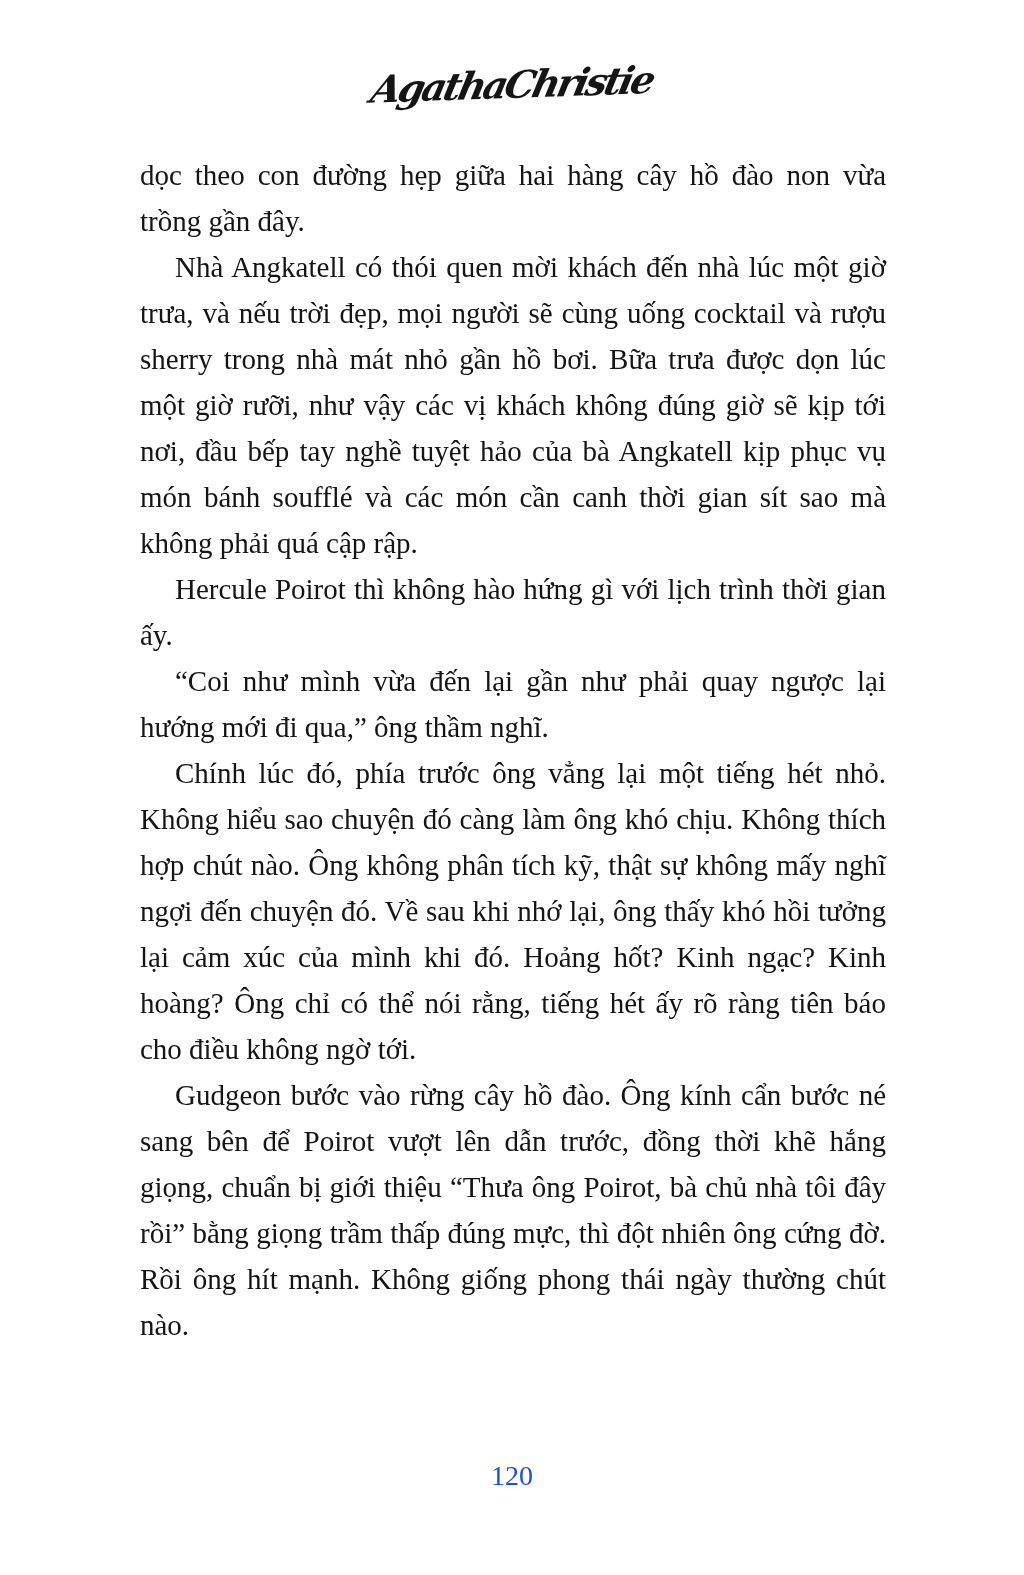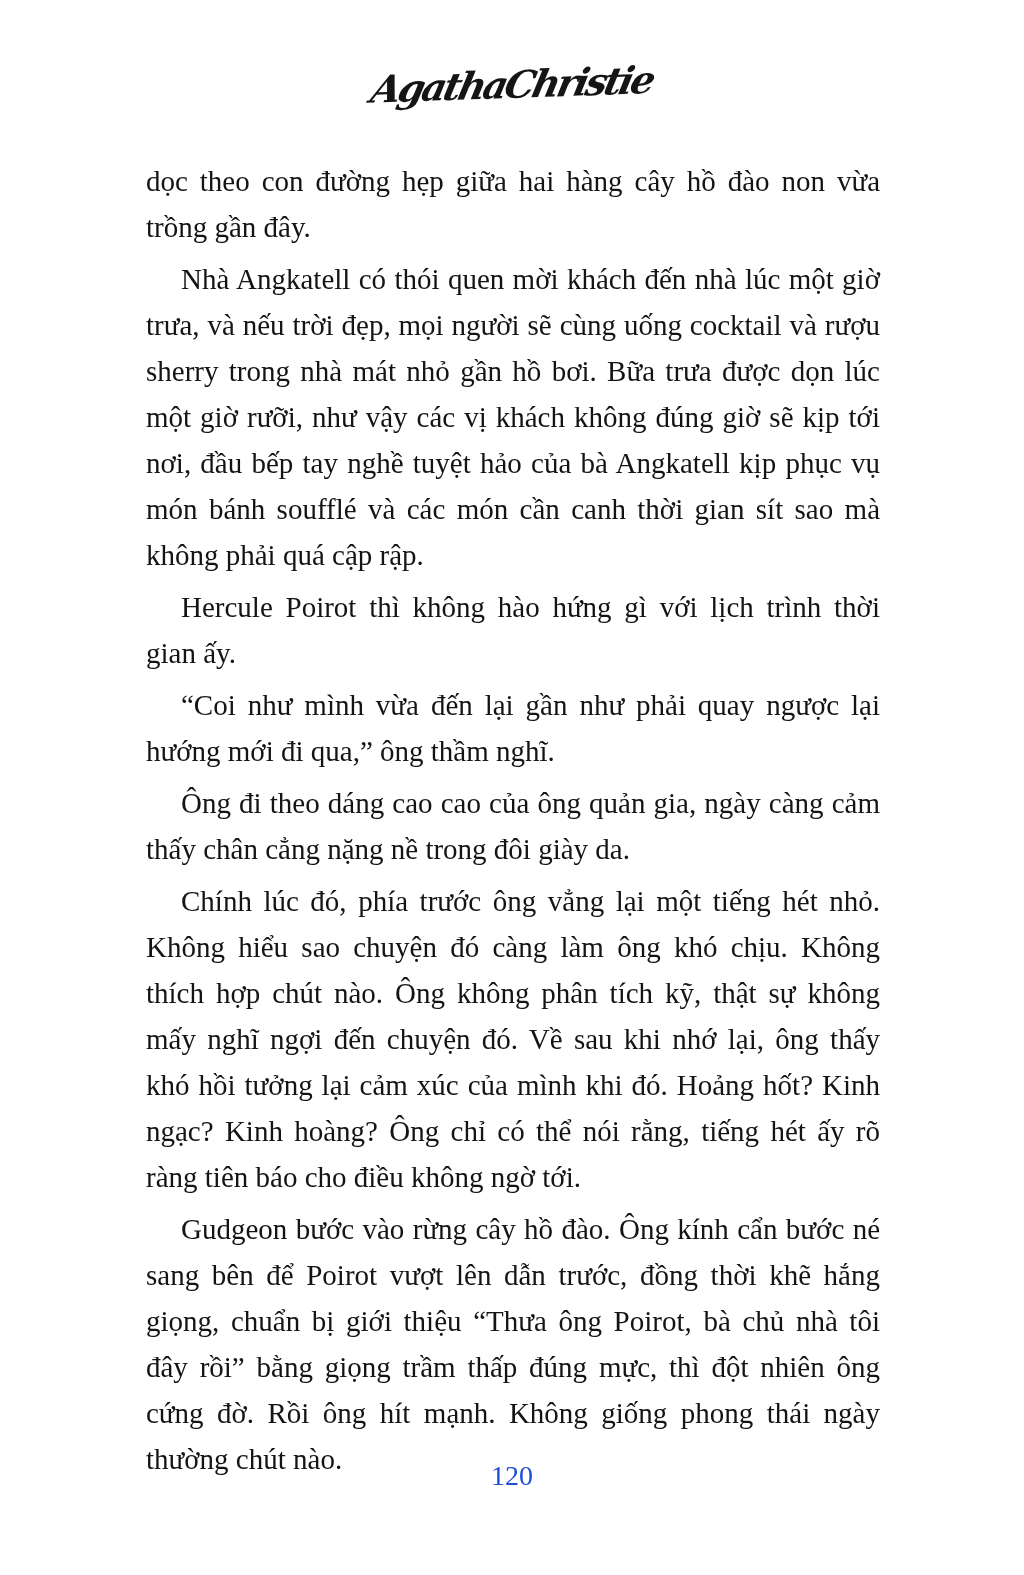--- a/index.html
+++ b/index.html
@@ -37,21 +37,21 @@
     position: absolute;
     top: 152px;
     left: 140px;
     width: 746px;
     font-size: 29px;
     line-height: 46px;
     text-align: justify;
     color: #141414;
   }
   .text-block p {
-    margin: 6px;
+    margin: 0;
     padding: 0;
   }
   .text-block p.indent {
     text-indent: 35px;
   }
   .text-block p.no-indent {
     text-indent: 0;
   }
   .page-number {
     position: absolute;
@@ -70,20 +70,19 @@
 
   <div class="signature-wrap">
     <span class="signature">AgathaChristie</span>
   </div>
 
   <div class="text-block">
     <p class="no-indent">dọc theo con đường hẹp giữa hai hàng cây hồ đào non vừa trồng gần đây.</p>
     <p class="indent">Nhà Angkatell có thói quen mời khách đến nhà lúc một giờ trưa, và nếu trời đẹp, mọi người sẽ cùng uống cocktail và rượu sherry trong nhà mát nhỏ gần hồ bơi. Bữa trưa được dọn lúc một giờ rưỡi, như vậy các vị khách không đúng giờ sẽ kịp tới nơi, đầu bếp tay nghề tuyệt hảo của bà Angkatell kịp phục vụ món bánh soufflé và các món cần canh thời gian sít sao mà không phải quá cập rập.</p>
     <p class="indent">Hercule Poirot thì không hào hứng gì với lịch trình thời gian ấy.</p>
     <p class="indent">“Coi như mình vừa đến lại gần như phải quay ngược lại hướng mới đi qua,” ông thầm nghĩ.</p>
-    <p class="indent">Ông đi theo dáng cao cao của ông quản gia, ngày càng cảm thấy chân cẳng nặng nề trong đôi giày da.</p>
     <p class="indent">Chính lúc đó, phía trước ông vẳng lại một tiếng hét nhỏ. Không hiểu sao chuyện đó càng làm ông khó chịu. Không thích hợp chút nào. Ông không phân tích kỹ, thật sự không mấy nghĩ ngợi đến chuyện đó. Về sau khi nhớ lại, ông thấy khó hồi tưởng lại cảm xúc của mình khi đó. Hoảng hốt? Kinh ngạc? Kinh hoàng? Ông chỉ có thể nói rằng, tiếng hét ấy rõ ràng tiên báo cho điều không ngờ tới.</p>
     <p class="indent">Gudgeon bước vào rừng cây hồ đào. Ông kính cẩn bước né sang bên để Poirot vượt lên dẫn trước, đồng thời khẽ hắng giọng, chuẩn bị giới thiệu “Thưa ông Poirot, bà chủ nhà tôi đây rồi” bằng giọng trầm thấp đúng mực, thì đột nhiên ông cứng đờ. Rồi ông hít mạnh. Không giống phong thái ngày thường chút nào.</p>
   </div>
 
   <div class="page-number">120</div>
 
 </div>
 
 </body></html>

